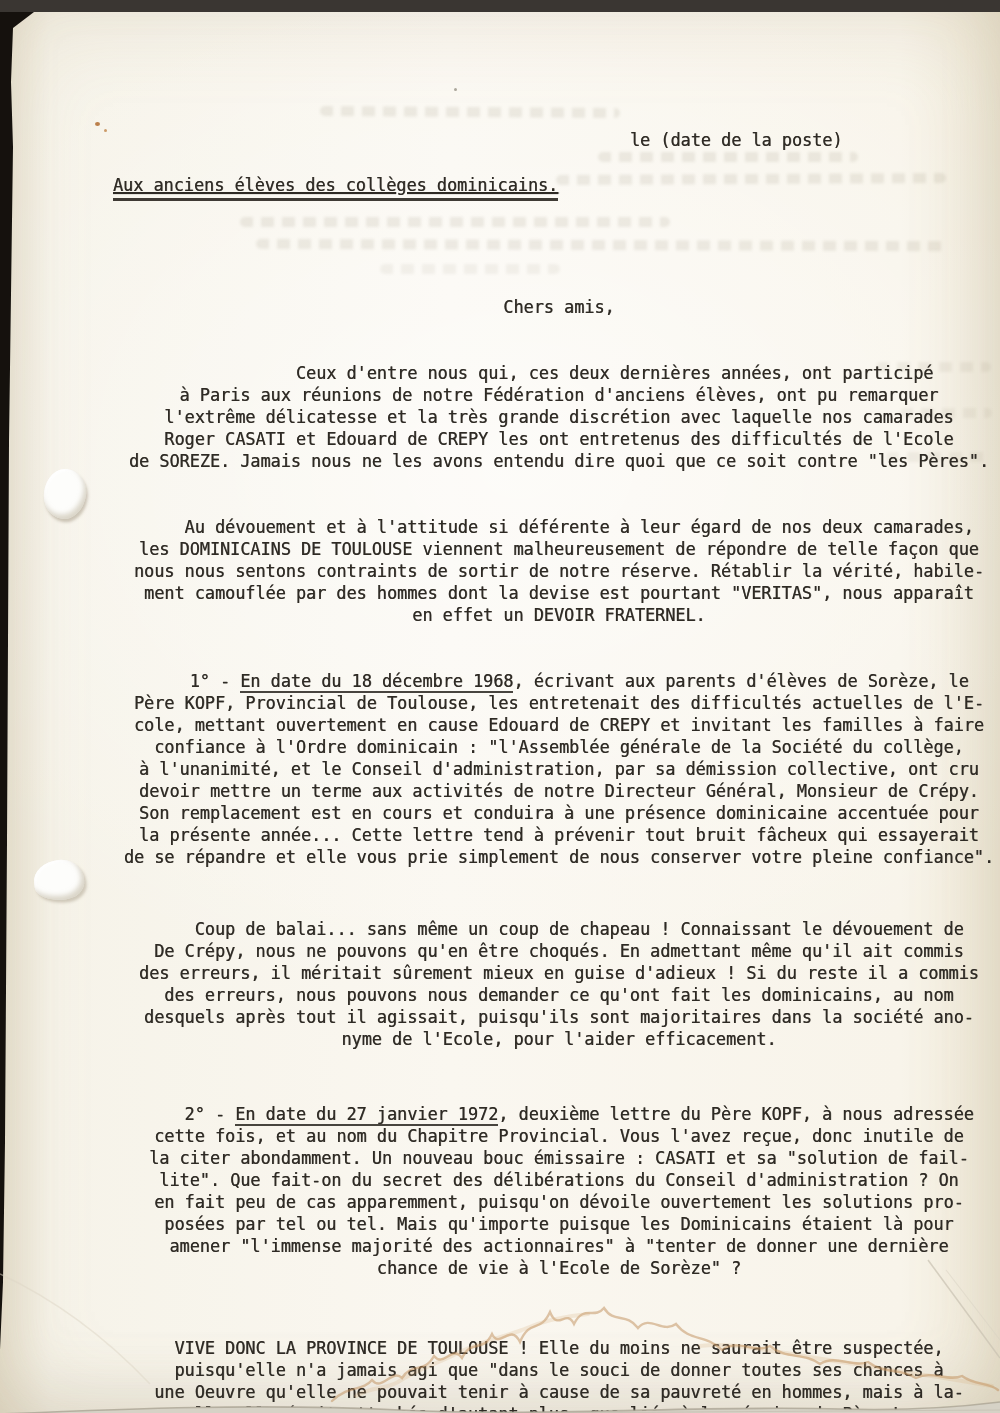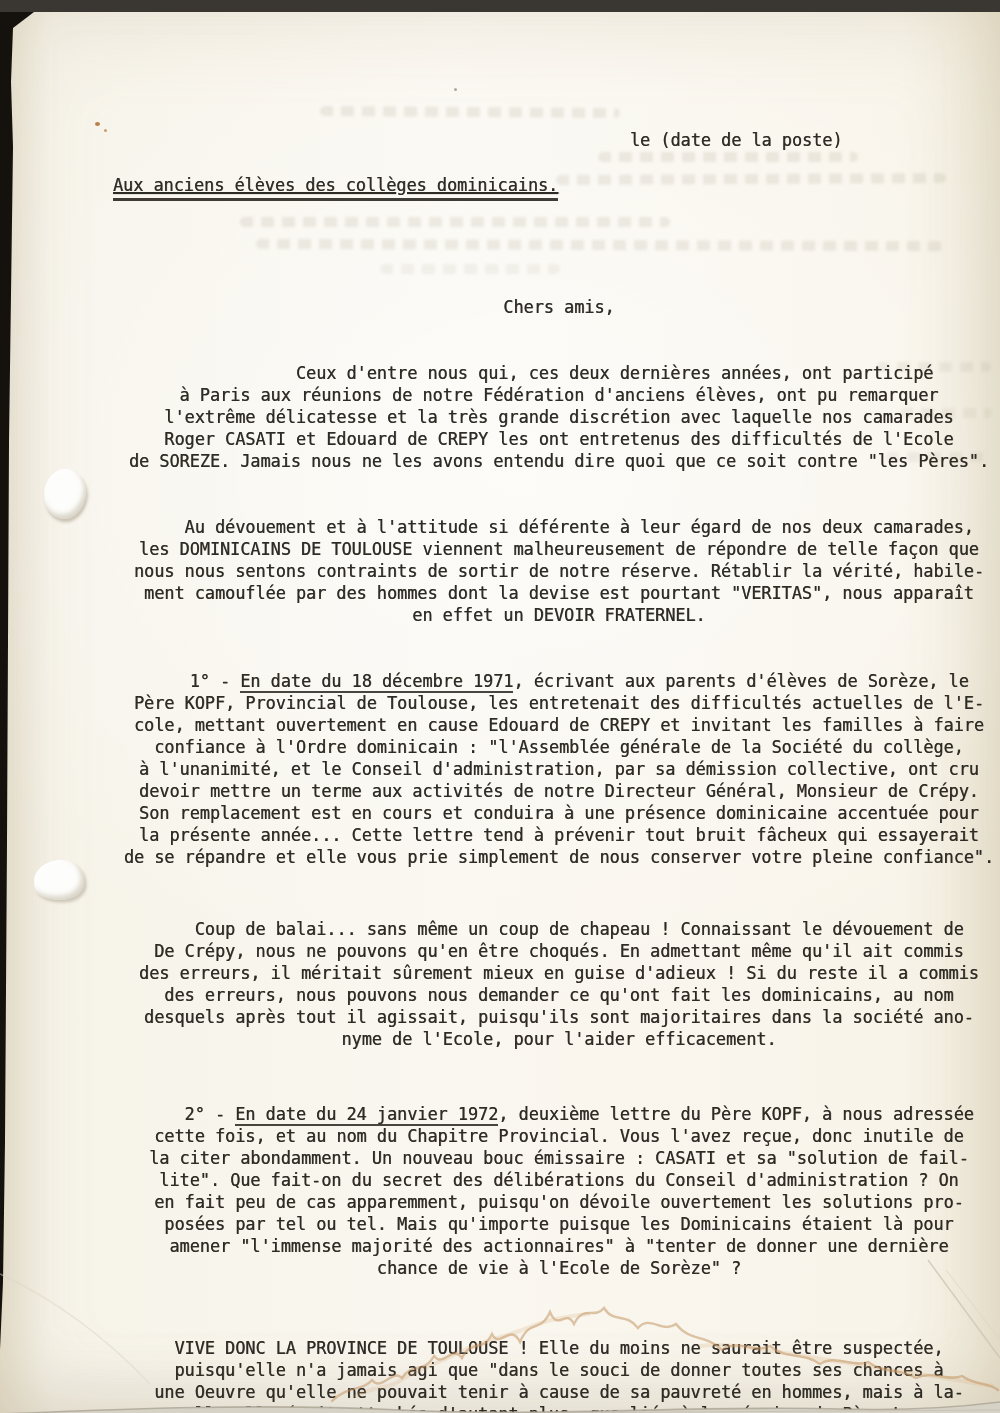--- a/index.html
+++ b/index.html
@@ -95,36 +95,36 @@
     <div class="para">           Ceux d'entre nous qui, ces deux dernières années, ont participé
 à Paris aux réunions de notre Fédération d'anciens élèves, ont pu remarquer
 l'extrême délicatesse et la très grande discrétion avec laquelle nos camarades
 Roger CASATI et Edouard de CREPY les ont entretenus des difficultés de l'Ecole
 de SOREZE. Jamais nous ne les avons entendu dire quoi que ce soit contre "les Pères".</div>
     <div class="para">    Au dévouement et à l'attitude si déférente à leur égard de nos deux camarades,
 les DOMINICAINS DE TOULOUSE viennent malheureusement de répondre de telle façon que
 nous nous sentons contraints de sortir de notre réserve. Rétablir la vérité, habile-
 ment camouflée par des hommes dont la devise est pourtant "VERITAS", nous apparaît
 en effet un DEVOIR FRATERNEL.</div>
-    <div class="para"><span>    1° - </span><span class="u">En date du 18 décembre 1971</span><span>, écrivant aux parents d'élèves de Sorèze, le
+    <div class="para"><span>    1° - </span><span class="u">En date du 18 décembre 1968</span><span>, écrivant aux parents d'élèves de Sorèze, le
 Père KOPF, Provincial de Toulouse, les entretenait des difficultés actuelles de l'E-
 cole, mettant ouvertement en cause Edouard de CREPY et invitant les familles à faire
 confiance à l'Ordre dominicain : "l'Assemblée générale de la Société du collège,
 à l'unanimité, et le Conseil d'administration, par sa démission collective, ont cru
 devoir mettre un terme aux activités de notre Directeur Général, Monsieur de Crépy.
 Son remplacement est en cours et conduira à une présence dominicaine accentuée pour
 la présente année... Cette lettre tend à prévenir tout bruit fâcheux qui essayerait
 de se répandre et elle vous prie simplement de nous conserver votre pleine confiance".</span></div>
     <div class="para gap-sm">    Coup de balai... sans même un coup de chapeau ! Connaissant le dévouement de
 De Crépy, nous ne pouvons qu'en être choqués. En admettant même qu'il ait commis
 des erreurs, il méritait sûrement mieux en guise d'adieux ! Si du reste il a commis
 des erreurs, nous pouvons nous demander ce qu'ont fait les dominicains, au nom
 desquels après tout il agissait, puisqu'ils sont majoritaires dans la société ano-
 nyme de l'Ecole, pour l'aider efficacement.</div>
-    <div class="para gap-md"><span>    2° - </span><span class="u">En date du 24 janvier 1972</span><span>, deuxième lettre du Père KOPF, à nous adressée
+    <div class="para gap-md"><span>    2° - </span><span class="u">En date du 27 janvier 1972</span><span>, deuxième lettre du Père KOPF, à nous adressée
 cette fois, et au nom du Chapitre Provincial. Vous l'avez reçue, donc inutile de
 la citer abondamment. Un nouveau bouc émissaire : CASATI et sa "solution de fail-
 lite". Que fait-on du secret des délibérations du Conseil d'administration ? On
 en fait peu de cas apparemment, puisqu'on dévoile ouvertement les solutions pro-
 posées par tel ou tel. Mais qu'importe puisque les Dominicains étaient là pour
 amener "l'immense majorité des actionnaires" à "tenter de donner une dernière
 chance de vie à l'Ecole de Sorèze" ?</span></div>
     <div class="para gap-lg">VIVE DONC LA PROVINCE DE TOULOUSE ! Elle du moins ne saurait être suspectée,
 puisqu'elle n'a jamais agi que "dans le souci de donner toutes ses chances à
 une Oeuvre qu'elle ne pouvait tenir à cause de sa pauvreté en hommes, mais à la-

